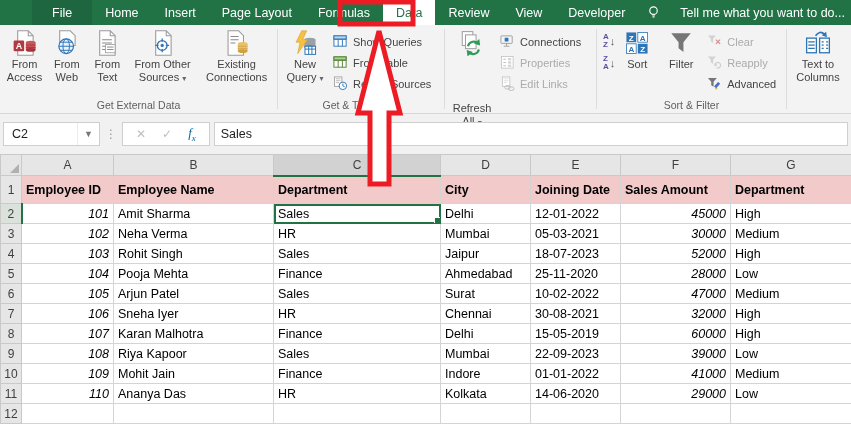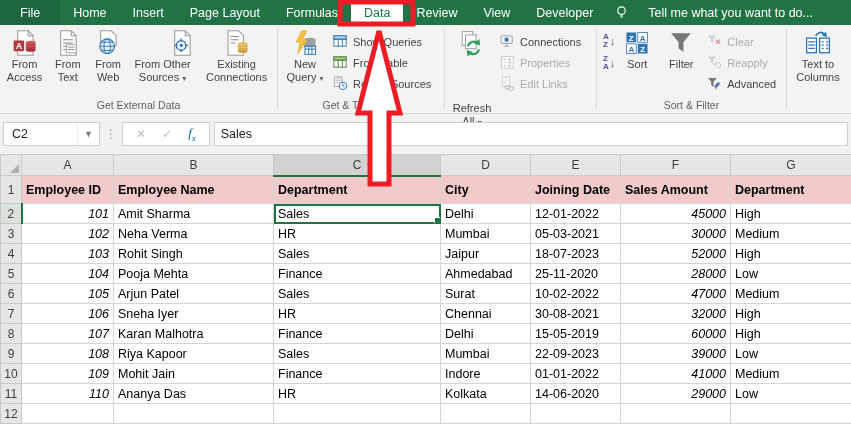--- a/index.html
+++ b/index.html
@@ -1,20 +1,20 @@
 <!DOCTYPE html>
 <html><head>
 <meta charset="utf-8">
 <style>
   html,body{margin:0;padding:0;background:#fff;}
   .app{position:relative;width:851px;height:429px;overflow:hidden;
        font-family:"Liberation Sans","DejaVu Sans",sans-serif;background:#fff;
        -webkit-font-smoothing:antialiased;}
   
-  .tabbar{height:25px;background:#217346;display:flex;align-items:stretch;color:#fff;font-size:12.5px;}
+  .tabbar{height:25px;background:#217346;display:flex;align-items:stretch;color:#fff;font-size:12.5px;padding-left:32px;}
   .tab{display:flex;align-items:center;padding:0 13px;cursor:default;white-space:nowrap;}
   .tab.file{background:#1d6640;padding:0 20px;}
   .tab.active{background:#fff;color:#217346;}
   .tellme{display:flex;align-items:center;gap:19px;margin-left:8px;white-space:nowrap;}
   
   .ribbon{height:89px;background:#f3f3f3;border-bottom:1px solid #d6d6d6;display:flex;box-sizing:border-box;}
   .rgroup{display:flex;flex-direction:column;box-sizing:border-box;}
   .rg-body{flex:1;display:flex;align-items:flex-start;padding:3px 2px 0 2px;}
   .rg-label{height:15px;line-height:14px;text-align:center;font-size:10.5px;color:#605f5f;white-space:nowrap;}
   .vdiv{width:1px;background:#dcdcdc;margin:4px 0;}
@@ -97,40 +97,40 @@
             <path d="M20 1v6h6" fill="none" stroke="#9b9b9b" stroke-width="1.3"></path>
             <rect x="2" y="13" width="13" height="13" rx="1.5" fill="#b03a3f"></rect>
             <text x="8.5" y="23.5" font-size="11" font-weight="bold" fill="#fff" text-anchor="middle" font-family="Liberation Sans, sans-serif">A</text>
             <ellipse cx="23" cy="15.5" rx="6" ry="2.4" fill="#c9565b"></ellipse>
             <rect x="17" y="15.5" width="12" height="9" fill="#c9565b"></rect>
             <ellipse cx="23" cy="24.5" rx="6" ry="2.4" fill="#a83338"></ellipse>
             <path d="M17 18.5h12M17 21.5h12" stroke="#a83338" stroke-width="1"></path>
           </svg>
           <span class="blabel">From Access</span>
         </div>
+        <div class="bigbtn" style="width:38px;">
+          <svg class="bicon" viewBox="0 0 32 32">
+            <path d="M7 1h13l6 6v12H7z" fill="#fdfdfd" stroke="#9b9b9b" stroke-width="1.3"></path>
+            <circle cx="15" cy="20" r="9" fill="#eaf3fb" stroke="#2e75b6" stroke-width="1.5"></circle>
+            <ellipse cx="15" cy="20" rx="4" ry="9" fill="none" stroke="#2e75b6" stroke-width="1.2"></ellipse>
+            <path d="M6 20h18M7.5 15h15M7.5 25h15" stroke="#2e75b6" stroke-width="1.2"></path>
+          </svg>
+          <span class="blabel">From Web</span>
+        </div>
         <div class="bigbtn" style="width:40px;">
           <svg class="bicon" viewBox="0 0 32 32">
             <path d="M7 1h13l6 6v24H7z" fill="#fdfdfd" stroke="#9b9b9b" stroke-width="1.3"></path>
             <path d="M20 1v6h6" fill="none" stroke="#9b9b9b" stroke-width="1.3"></path>
             <path d="M10 12h12M10 16h12M10 20h12M10 24h8" stroke="#8a8a8a" stroke-width="1.5"></path>
             <rect x="14" y="18" width="12" height="10" fill="#fff" stroke="#9b9b9b"></rect>
             <path d="M16 21h8M16 24h8" stroke="#8a8a8a" stroke-width="1.2"></path>
           </svg>
           <span class="blabel">From Text</span>
         </div>
-        <div class="bigbtn" style="width:38px;">
-          <svg class="bicon" viewBox="0 0 32 32">
-            <path d="M7 1h13l6 6v12H7z" fill="#fdfdfd" stroke="#9b9b9b" stroke-width="1.3"></path>
-            <circle cx="15" cy="20" r="9" fill="#eaf3fb" stroke="#2e75b6" stroke-width="1.5"></circle>
-            <ellipse cx="15" cy="20" rx="4" ry="9" fill="none" stroke="#2e75b6" stroke-width="1.2"></ellipse>
-            <path d="M6 20h18M7.5 15h15M7.5 25h15" stroke="#2e75b6" stroke-width="1.2"></path>
-          </svg>
-          <span class="blabel">From Web</span>
-        </div>
-        <div class="bigbtn" style="width:70px;align-items:flex-end;">
+        <div class="bigbtn" style="width:70px;">
           <svg class="bicon" viewBox="0 0 32 32">
             <path d="M7 1h13l6 6v24H7z" fill="#fdfdfd" stroke="#9b9b9b" stroke-width="1.3"></path>
             <path d="M20 1v6h6" fill="none" stroke="#9b9b9b" stroke-width="1.3"></path>
             <circle cx="15" cy="19" r="6" fill="none" stroke="#2e75b6" stroke-width="1.6"></circle>
             <path d="M15 10.5v4M15 23.5v4M6.5 19h4M19.5 19h4" stroke="#2e75b6" stroke-width="1.6"></path>
             <circle cx="15" cy="19" r="2" fill="#2e75b6"></circle>
           </svg>
           <span class="blabel"><span>From Other Sources</span> <span class="caret">▾</span></span>
         </div>
         <div class="vdiv"></div>

